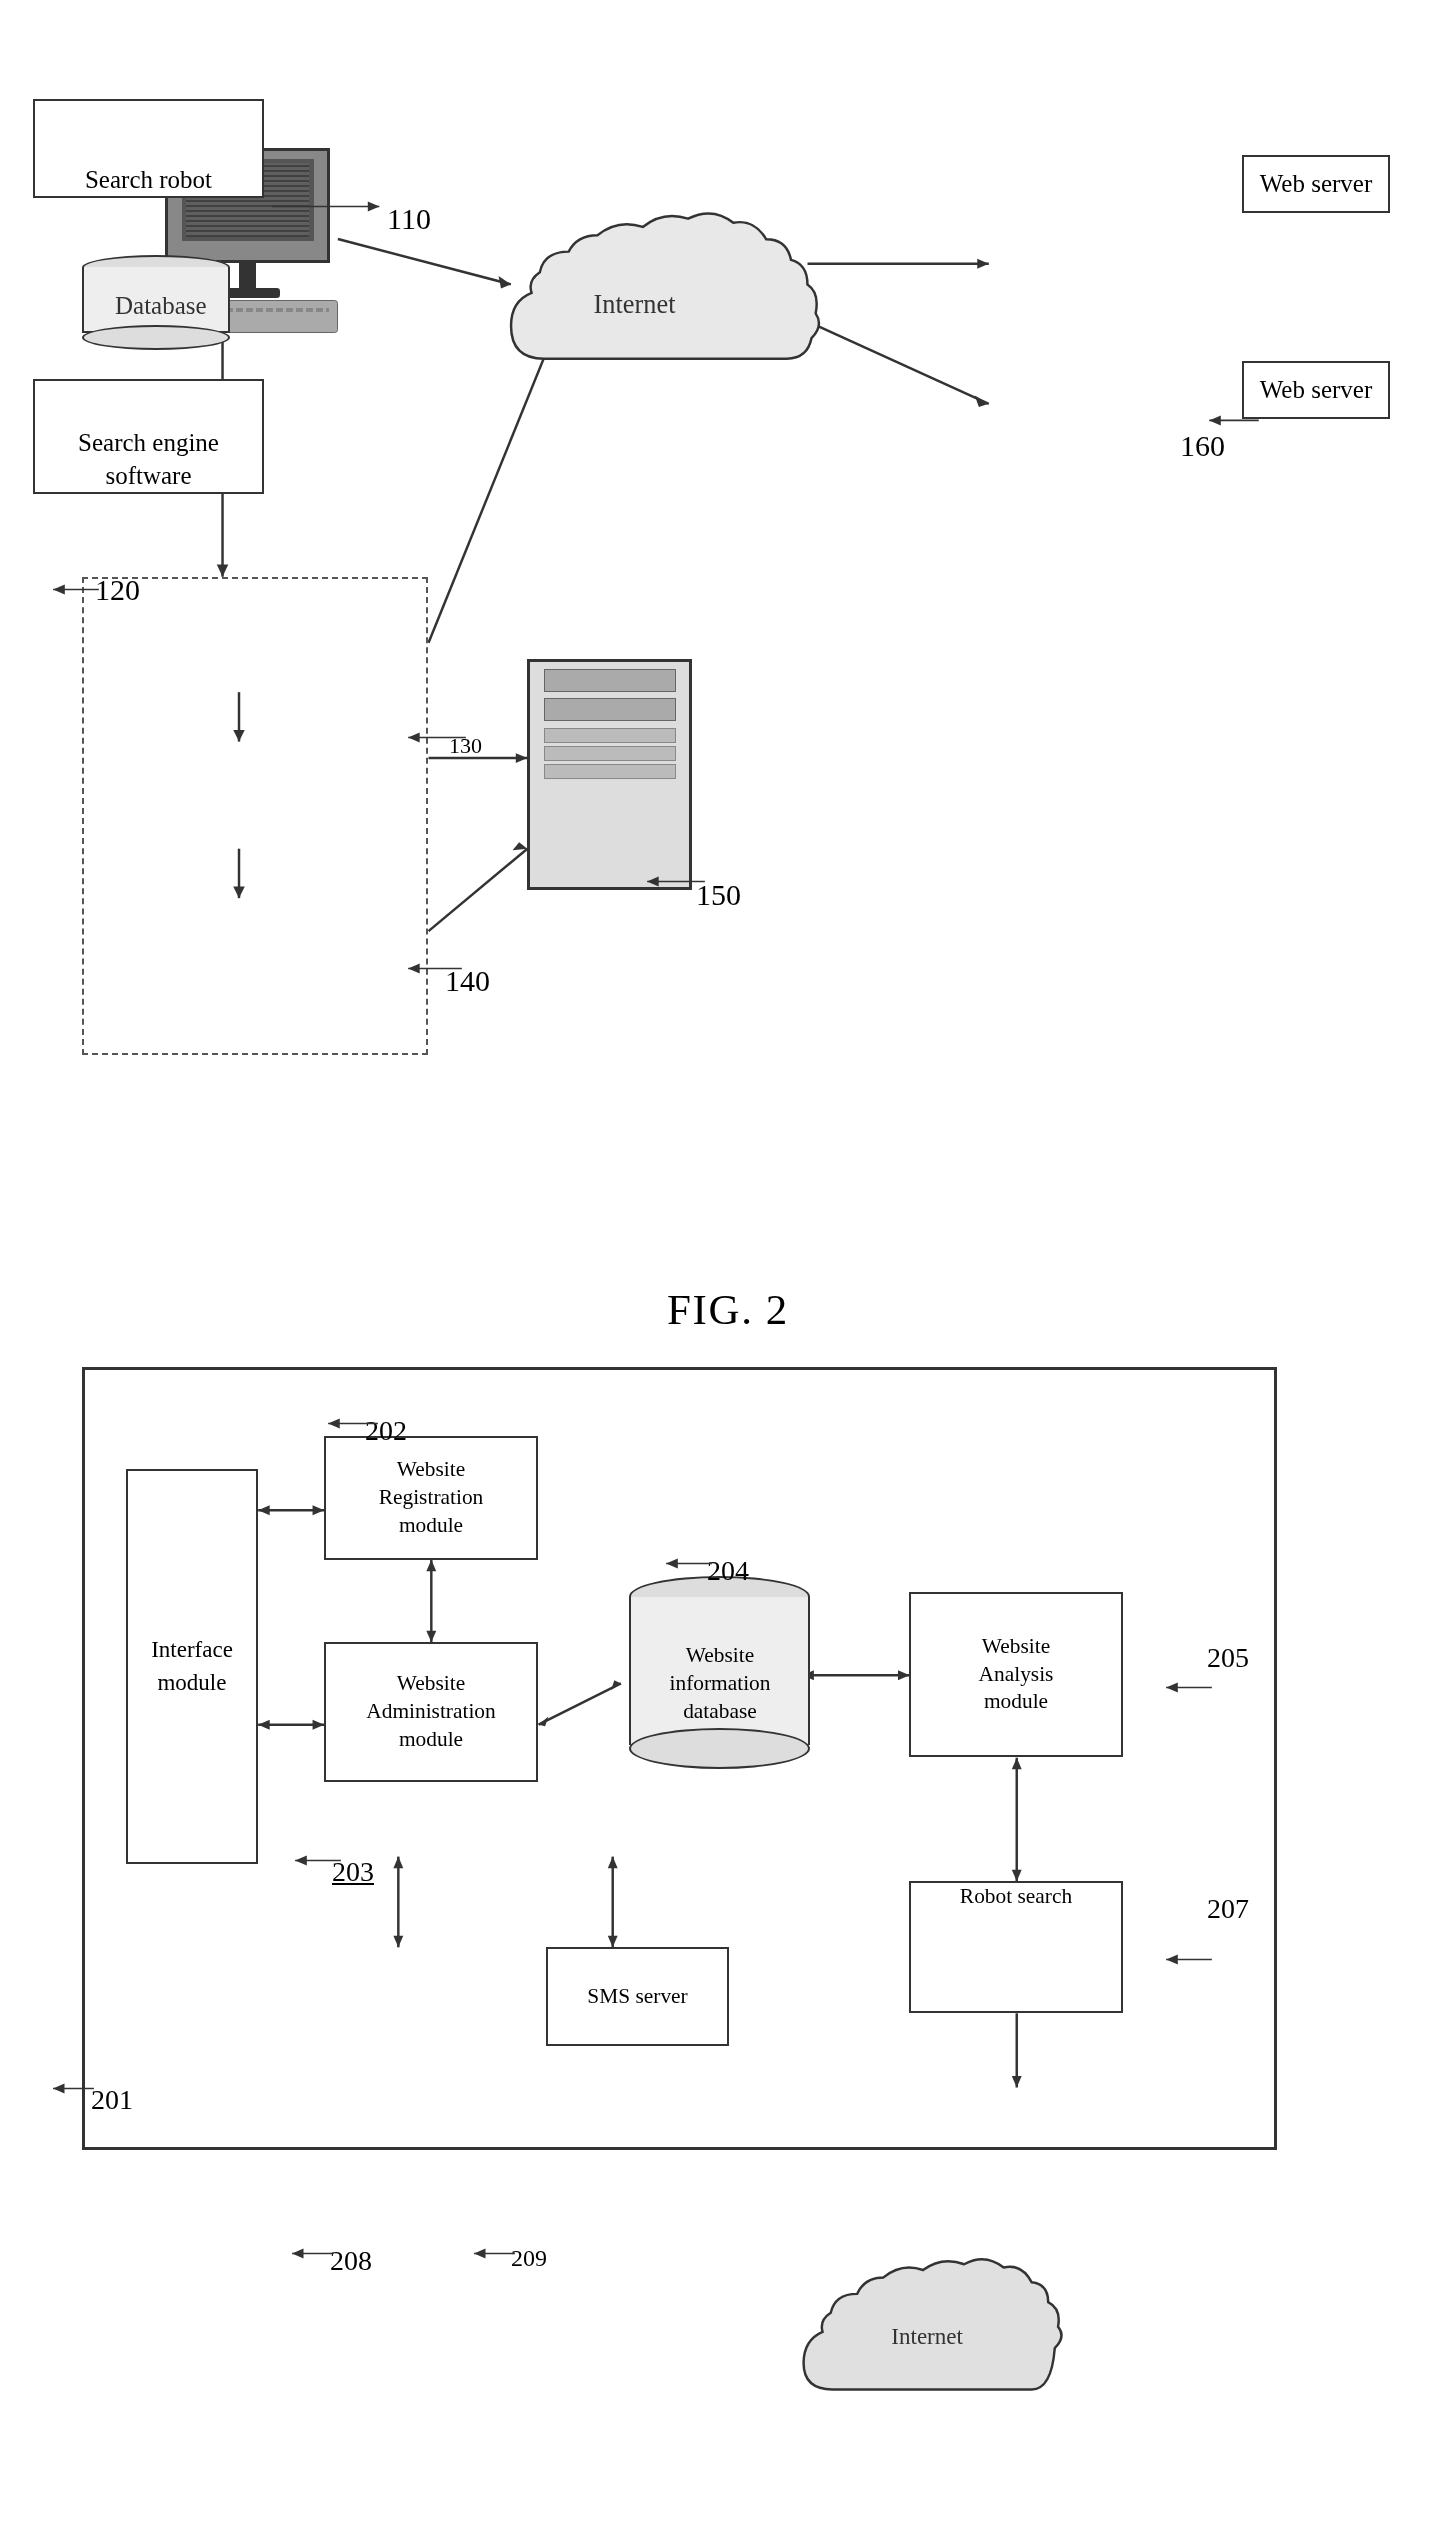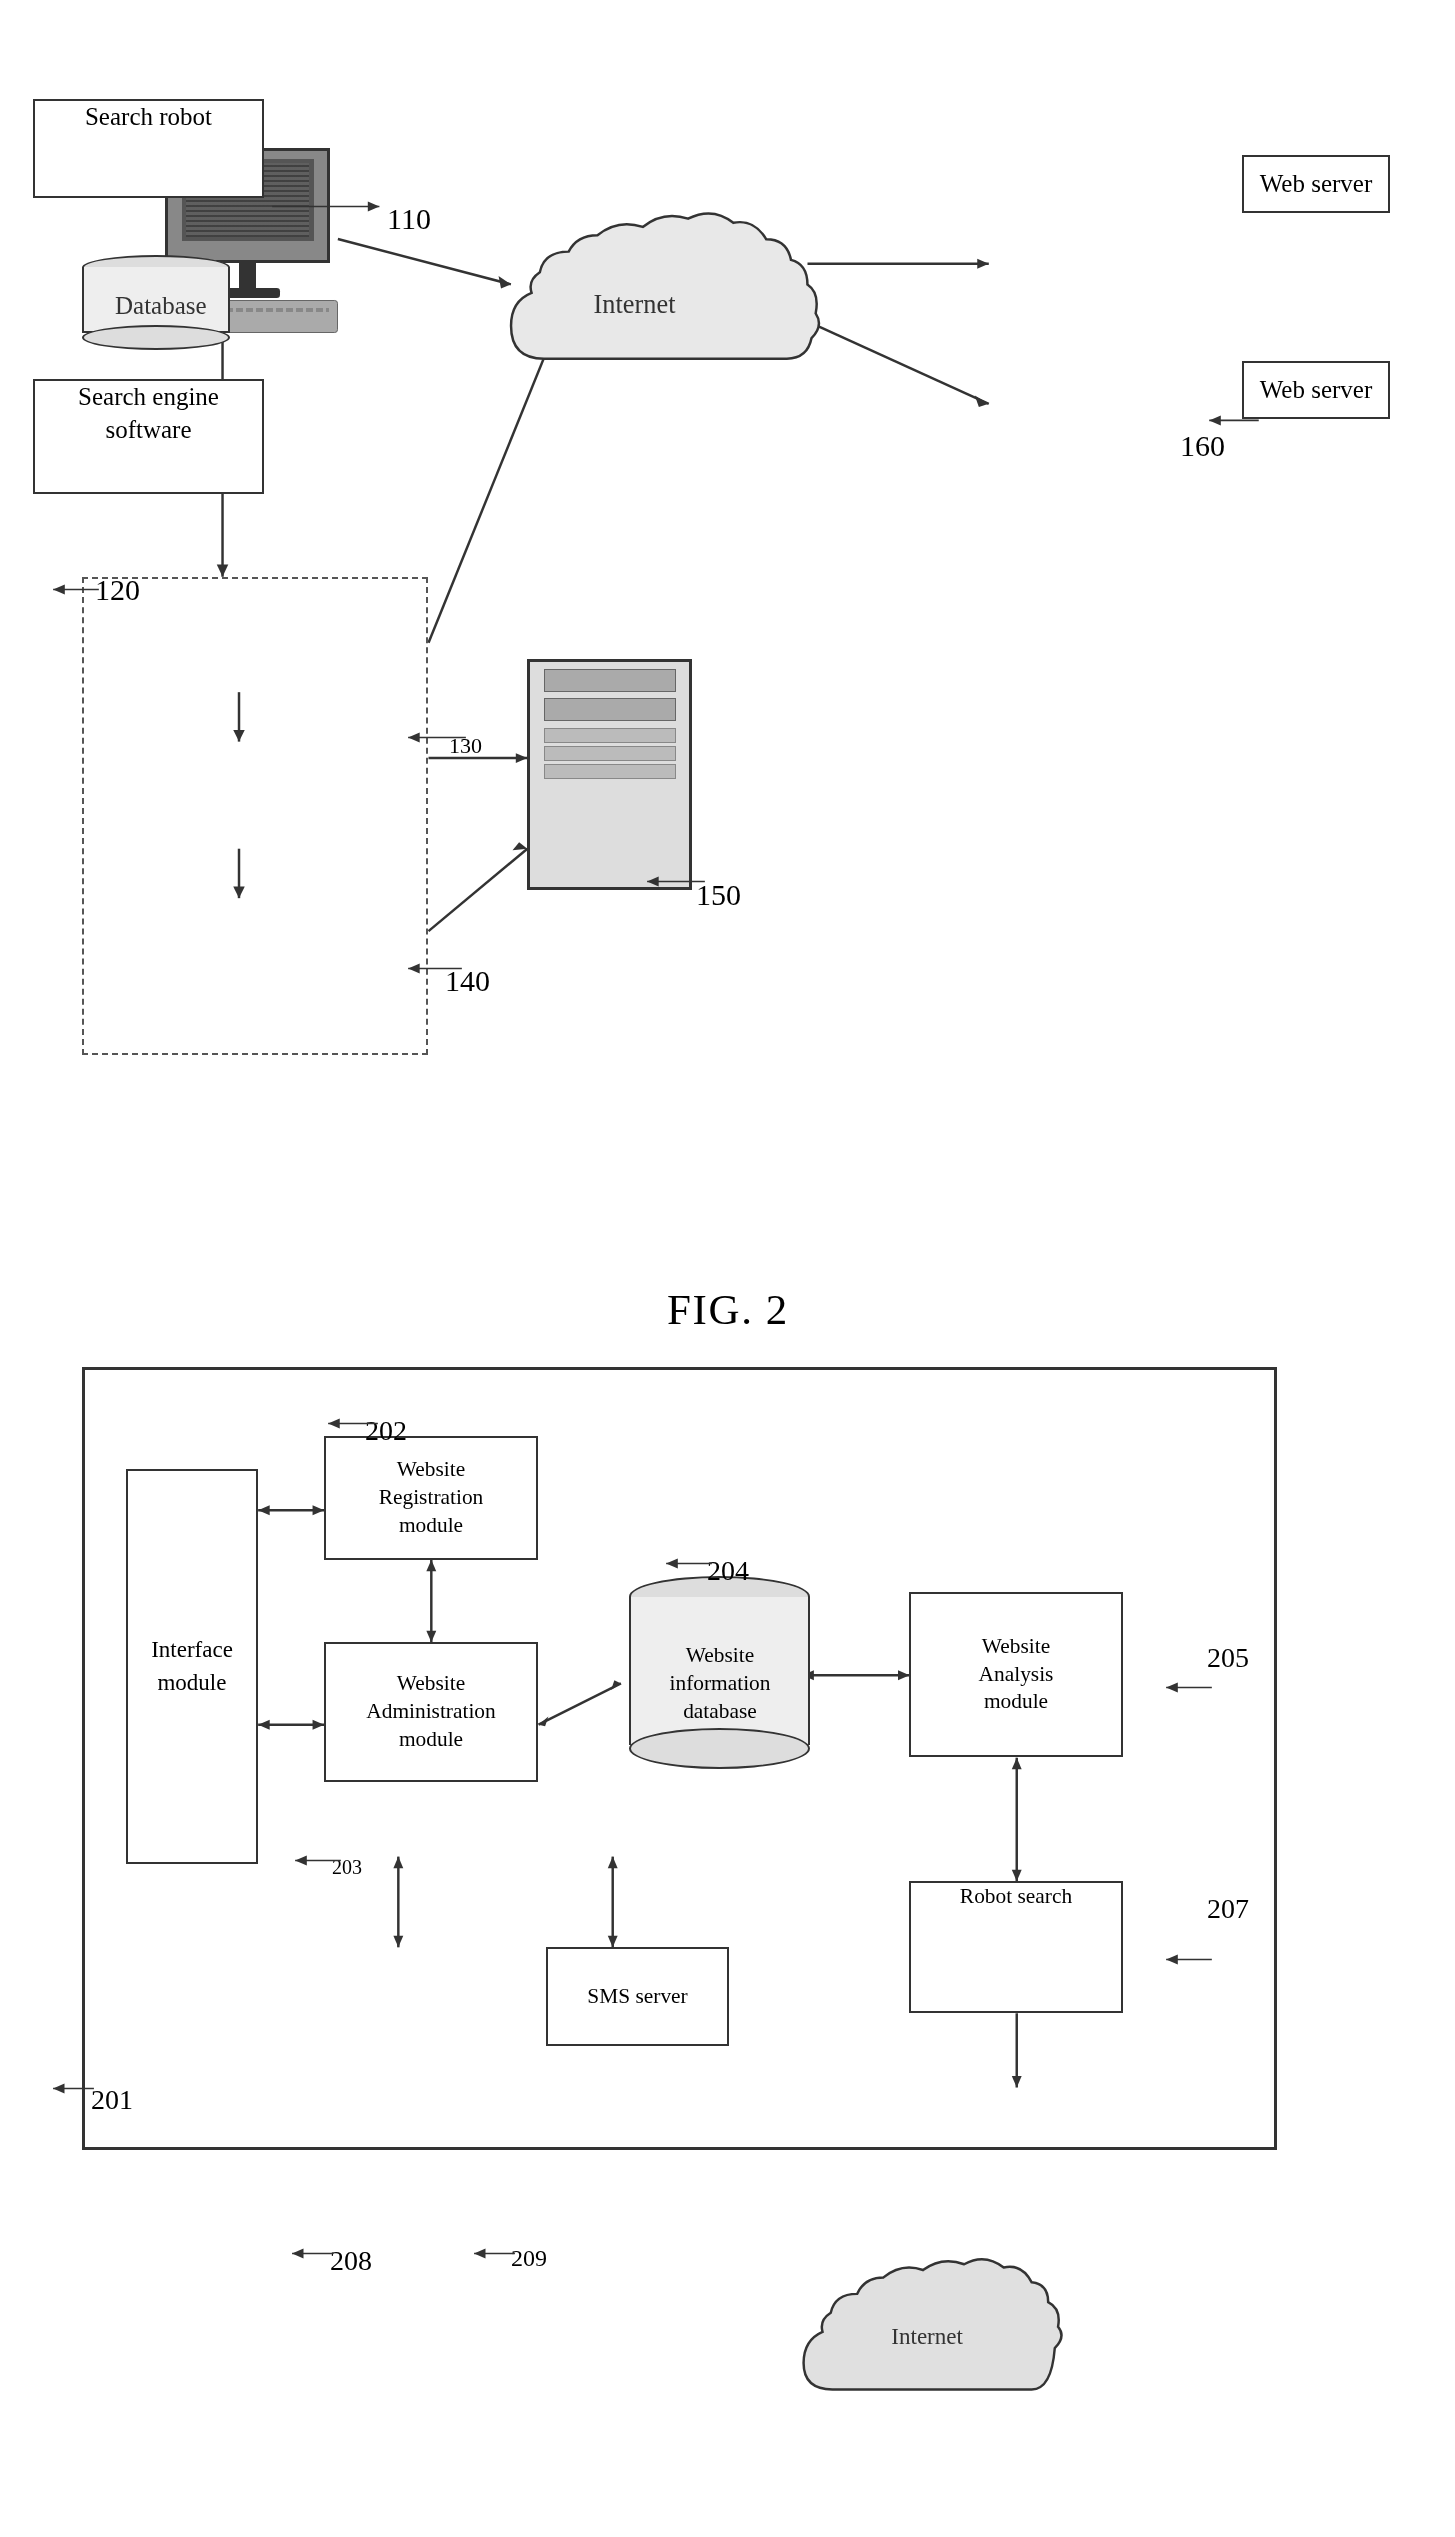--- a/index.html
+++ b/index.html
@@ -145,21 +145,21 @@
       border: 2.5px dashed #555;
       background: transparent;
     }
 
     
     .inner-box {
       position: absolute;
       border: 2.5px solid #333;
       background: #fff;
       display: flex;
-      align-items: flex-start;
+      align-items: flex-end;
       justify-content: center;
       text-align: center;
       font-size: 25px;
       line-height: 1.3;
     }
     .search-robot-box {
       top: 33px;
       left: 33px;
       width: 231px;
       height: 99px;
@@ -659,21 +659,21 @@
         <line x1="65" y1="15" x2="5" y2="15" stroke="#333" stroke-width="2"></line>
         <polygon points="5,15 19,9 19,21" fill="#333"></polygon>
       </svg>
 
       <div class="website-admin-box">
         <span style="white-space:pre-line;text-align:center;">Website
 Administration
 module</span>
       </div>
 
-      <div style="position:absolute;top:486px;left:247px;font-size:20px;">203</div>
+      <div style="position:absolute;top:486px;left:247px;font-size:28px;text-decoration:underline;">203</div>
       <svg style="position:absolute;top:478px;left:206px;width:54px;height:25px;pointer-events:none;" viewBox="0 0 65 30" width="54" height="25">
         <line x1="60" y1="15" x2="5" y2="15" stroke="#333" stroke-width="2"></line>
         <polygon points="5,15 19,9 19,21" fill="#333"></polygon>
       </svg>
 
       <div class="fig2-db-container">
         <div class="fig2-db-top"></div>
         <div class="fig2-db-body"></div>
         <div class="fig2-db-bottom"></div>
         <div class="fig2-db-label">Website

